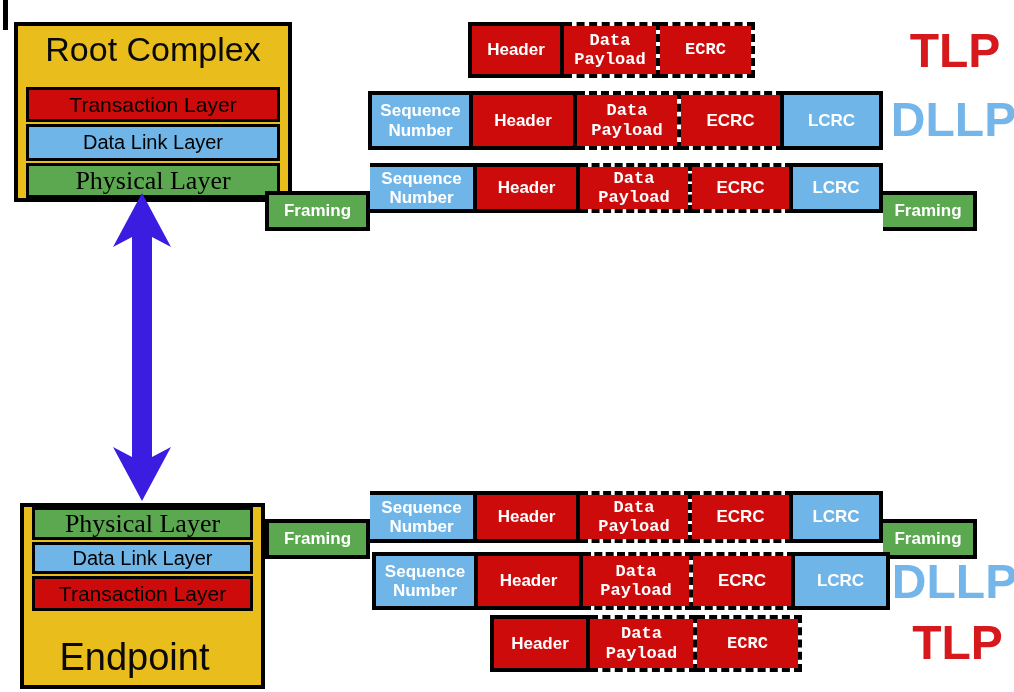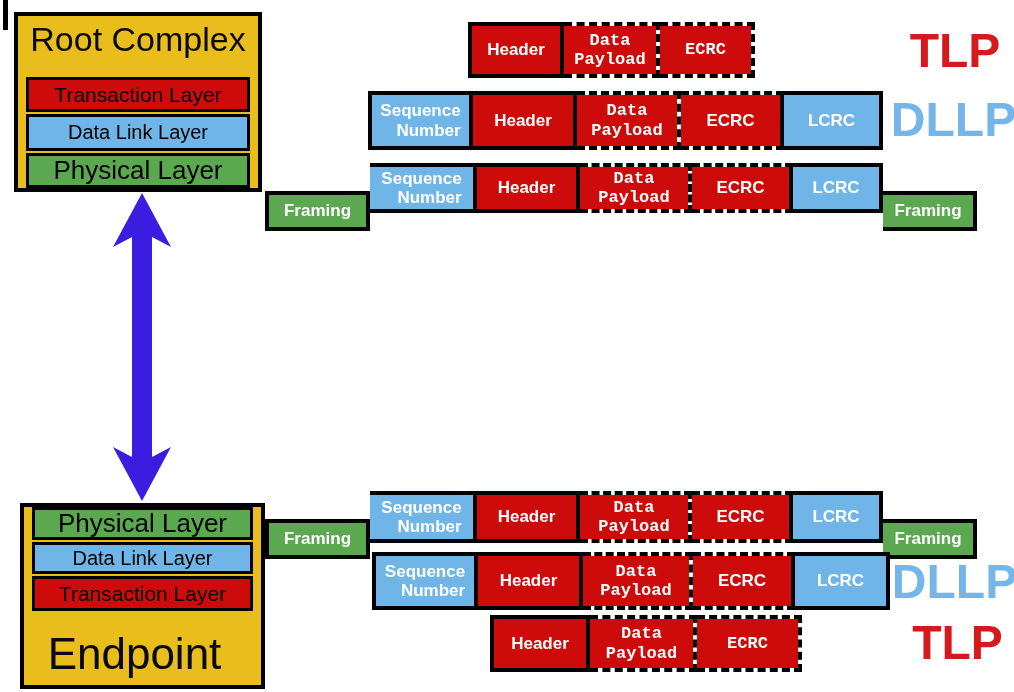--- a/index.html
+++ b/index.html
@@ -15,32 +15,32 @@
   .node-title {
     text-align:center; color:#0a0a0a; letter-spacing:0px; white-space:nowrap;
   }
   .layer-stack { position:absolute; left:8px; right:8px; display:flex; flex-direction:column; gap:2px; }
   .layer {
     border:3px solid #000; box-sizing:border-box; display:flex; align-items:center; justify-content:center;
     color:#000; white-space:nowrap;
   }
   .layer.red   { background:#ce0b0b; font-size:21px; }
   .layer.blue  { background:#70b5e8; font-size:20px; }
-  .layer.green { background:#5ca850; font-size:26px; }
+  .layer.green { background:#5ca850; font-size:26px;font-family:Liberation Serif, serif; }
 
   
   .prow { position:absolute; display:flex; }
   .cell {
     box-sizing:border-box; border:4px solid #000; display:flex; align-items:center; justify-content:center;
     text-align:center; color:#fff; font-size:17px; font-weight:600; line-height:1.12;
     white-space:pre-line; padding:16px 1px;
   }
   .cell + .cell { border-left:none; }
   .cell.red   { background:#ce0b0b; }
-  .cell.blue  { background:#70b5e8;text-align:right; }
+  .cell.blue  { background:#70b5e8; }
   .cell.green { background:#5ca850;margin-top:28px; }
   .cell.dashed {
     border-top-style:dashed; border-bottom-style:dashed; background-clip:padding-box;
   }
   .cell.dash-right  { border-right-style:dashed;font-family:Liberation Mono, monospace; }
   .cell.solid-right { border-right-style:solid; }
 
   
   .big-label {
     position:absolute; display:flex; align-items:center; justify-content:center;
@@ -52,36 +52,36 @@
   .arrow-wrap { position:absolute; left:112px; top:193px; width:60px; height:308px; }
   .edge-artifact { position:absolute; left:3px; top:0; width:5px; height:30px; background:#000; }
 </style>
 </head>
 <body>
 
 <div class="stage">
 
   <div class="edge-artifact"></div>
 
-  <div class="node" style="left:14px; top:12px; width:248px; height:180px;">
+  <div class="node" style="left:14px; top:22px; width:278px; height:180px;">
     <div class="node-title" style="margin-top:4px; font-size:34px;">Root Complex</div>
     <div class="layer-stack" style="bottom:0;">
       <div class="layer red" style="height:35px;">Transaction Layer</div>
       <div class="layer blue" style="height:37px;">Data Link Layer</div>
       <div class="layer green" style="height:35px;">Physical Layer</div>
     </div>
   </div>
 
   <div class="node" style="left:20px; top:503px; width:245px; height:186px;">
     <div class="layer-stack" style="top:0;">
       <div class="layer green" style="height:33px;">Physical Layer</div>
       <div class="layer blue" style="height:32px;">Data Link Layer</div>
       <div class="layer red" style="height:35px;">Transaction Layer</div>
     </div>
-    <div class="node-title" style="position:absolute; left:0; right:16px; bottom:6px; font-size:44px;">Endpoint</div>
+    <div class="node-title" style="position:absolute; left:0; right:16px; bottom:6px; font-size:38px;">Endpoint</div>
   </div>
 
   <div class="arrow-wrap">
     <svg width="60" height="308" viewBox="0 0 60 308">
       <polygon fill="#3a1de1" points="30,0 59,54 40,44 40,264 59,254 30,308 1,254 20,264 20,44 1,54"></polygon>
     </svg>
   </div>
 
   <div class="prow" style="left:468px; top:22px; height:56px;">
     <div class="cell red" style="width:96px;">Header</div>

